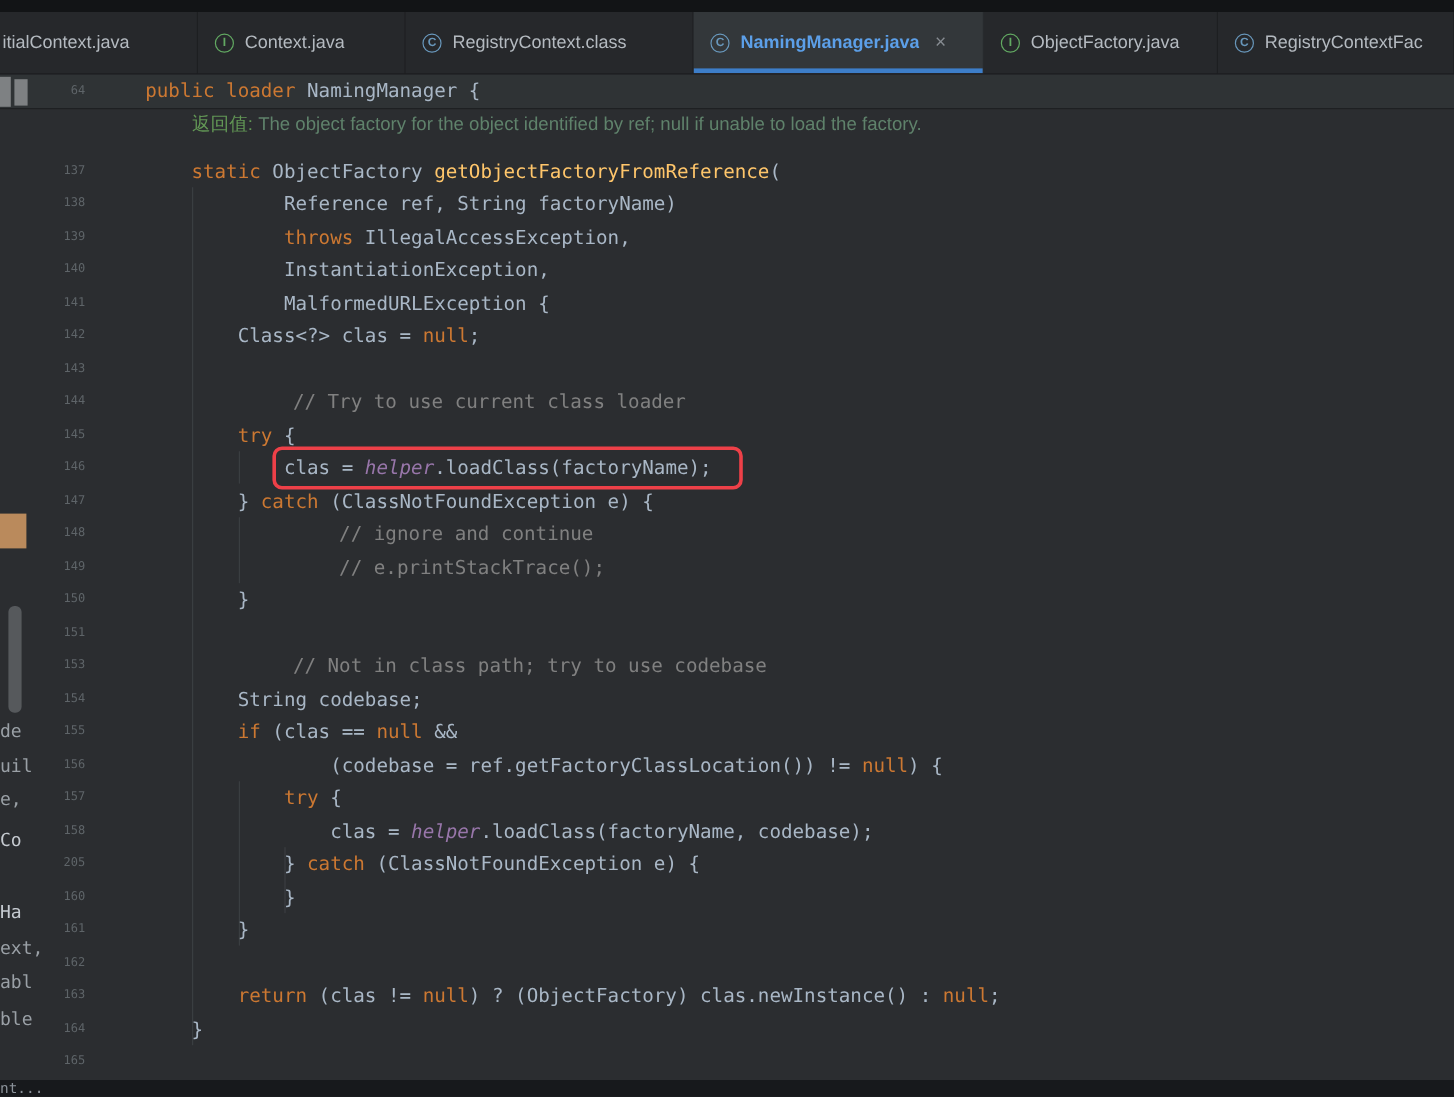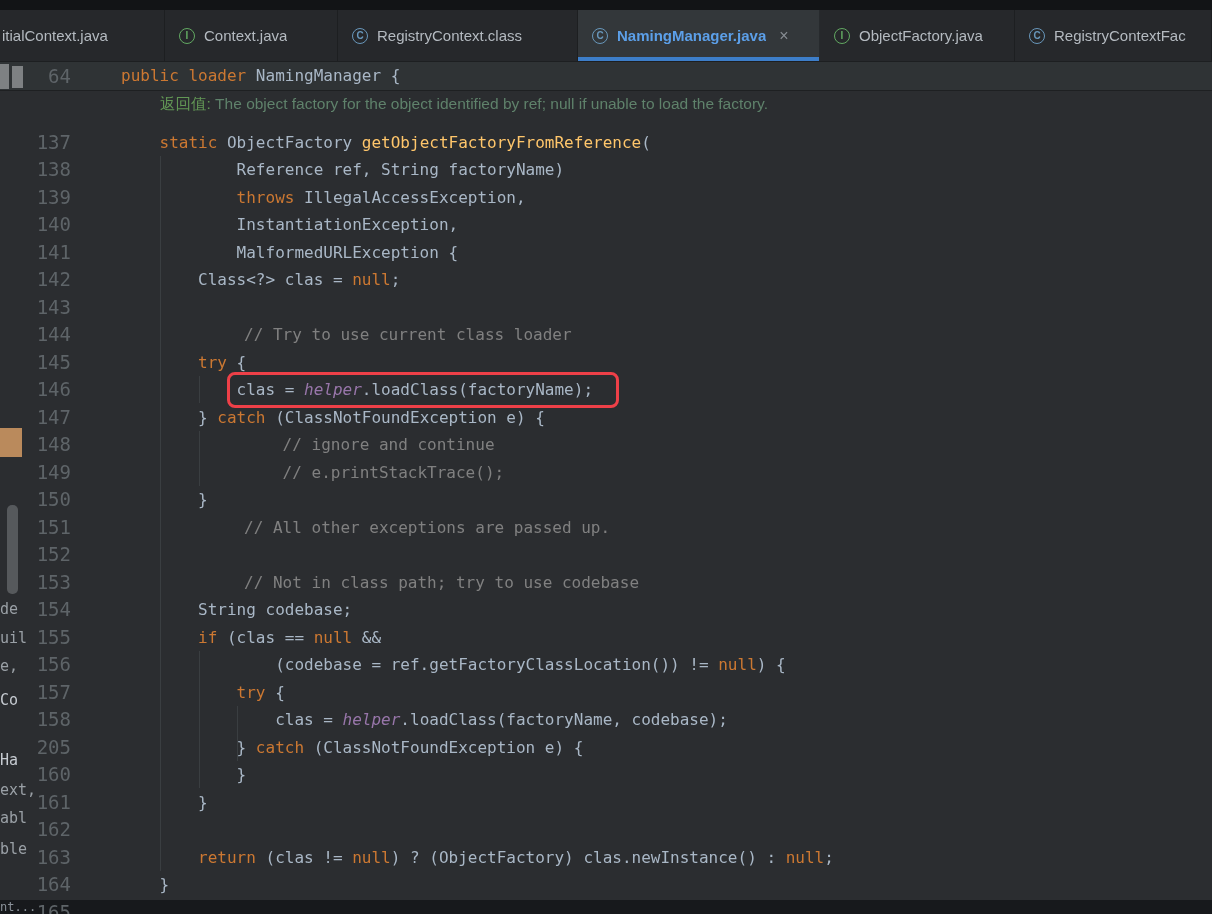--- a/index.html
+++ b/index.html
@@ -25,21 +25,21 @@
   .tab-label{white-space:nowrap;overflow:hidden;}
   .tab-close{margin-left:4px;color:#878C92;font-size:16px;font-weight:normal;line-height:1;cursor:pointer;}
   
   .sticky-line{position:absolute;top:62px;left:0;width:100%;height:28px;background:#2F3335;z-index:4;
     display:flex;align-items:center;font:16px/28px "DejaVu Sans Mono",monospace;box-shadow:0 1px 0 #1E2022;}
   
   .editor{position:absolute;top:90px;left:0;width:100%;height:612px;z-index:2;
     font:16px/27.5px "DejaVu Sans Mono",monospace;}
   .code-line{display:flex;height:27.5px;position:relative;}
   .gutter{flex:none;width:121px;padding-right:50px;box-sizing:border-box;text-align:right;
-    color:var(--line-number,#5E6468);font-size:19px;}
+    color:var(--line-number,#5E6468);font-size:10px;}
   .line-content{white-space:pre;color:var(--plain,#A9B7C6);}
   .doc-line{margin-bottom:11px;}
   .doc-line .line-content{font-family:"Liberation Sans",sans-serif;font-size:15.5px;padding-left:39px;}
   .tok-kw{color:var(--keyword,#CC7832);}
   .tok-pl{color:var(--plain,#A9B7C6);}
   .tok-mth{color:var(--method,#FFC66B);}
   .tok-cmt{color:var(--comment,#808080);margin-left:46px;}
   .tok-fld{color:var(--field,#9876AA);font-style:italic;}
   .tok-doclbl{color:#629755;}
   .tok-doc{color:var(--doc-green,#5F826B);}
@@ -162,25 +162,21 @@
       <div class="code-line">
         <span class="gutter">149</span>
         <span class="line-content"><span class="tok-pl">            </span><span class="tok-cmt">// e.printStackTrace();</span></span>
       </div>
       <div class="code-line">
         <span class="gutter">150</span>
         <span class="line-content"><span class="tok-pl">        }</span></span>
       </div>
       <div class="code-line">
         <span class="gutter">151</span>
-        <span class="line-content"><span class="tok-pl">        </span><span class="tok-cmt">// All other exceptions are passed up.</span></span>
-      </div>
-      <div class="code-line">
-        <span class="gutter">152</span>
-        <span class="line-content"></span>
+        <span class="line-content"><span class="tok-pl">        </span></span>
       </div>
       <div class="code-line">
         <span class="gutter">153</span>
         <span class="line-content"><span class="tok-pl">        </span><span class="tok-cmt">// Not in class path; try to use codebase</span></span>
       </div>
       <div class="code-line">
         <span class="gutter">154</span>
         <span class="line-content"><span class="tok-pl">        String codebase;</span></span>
       </div>
       <div class="code-line">

